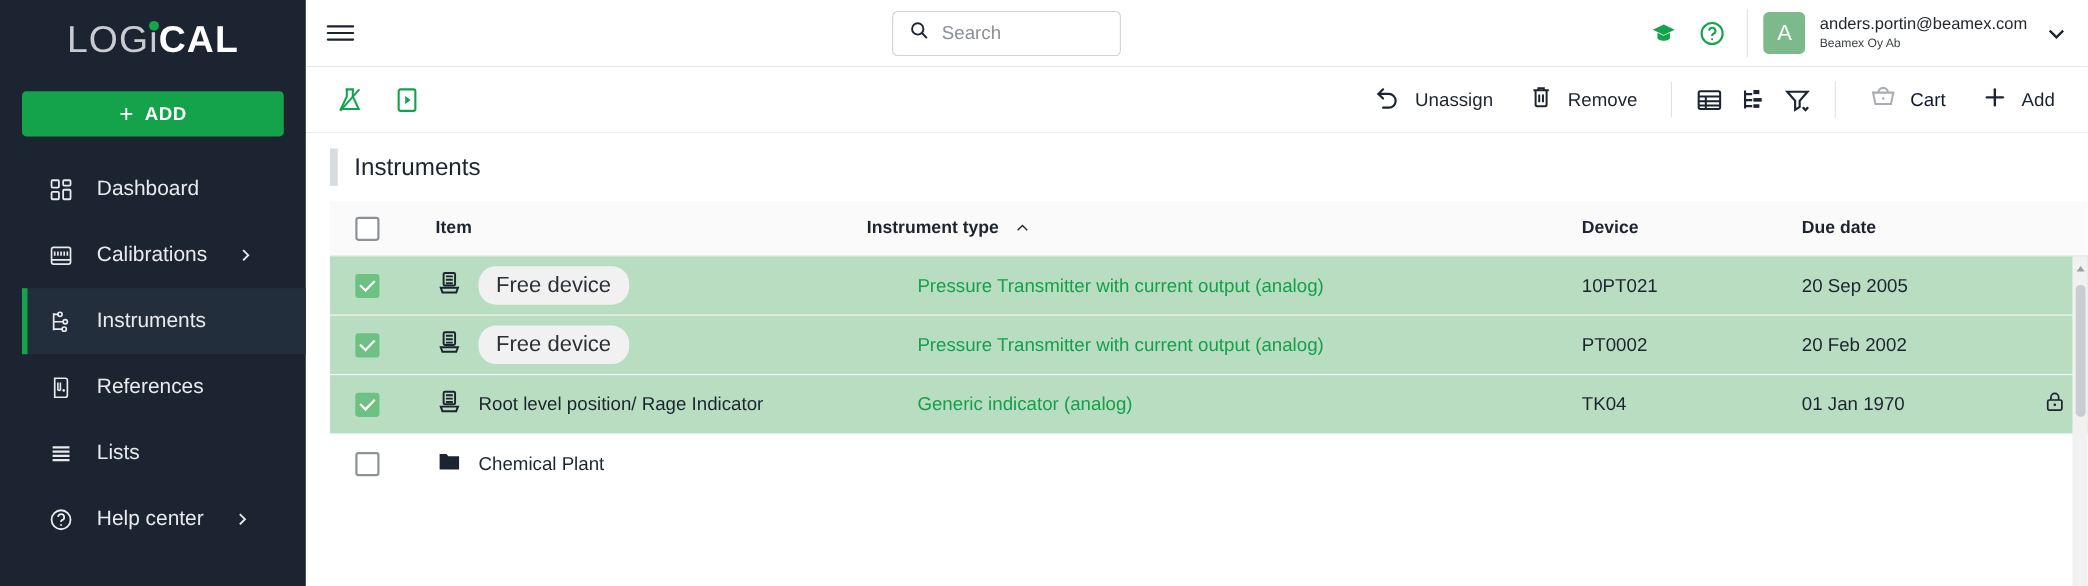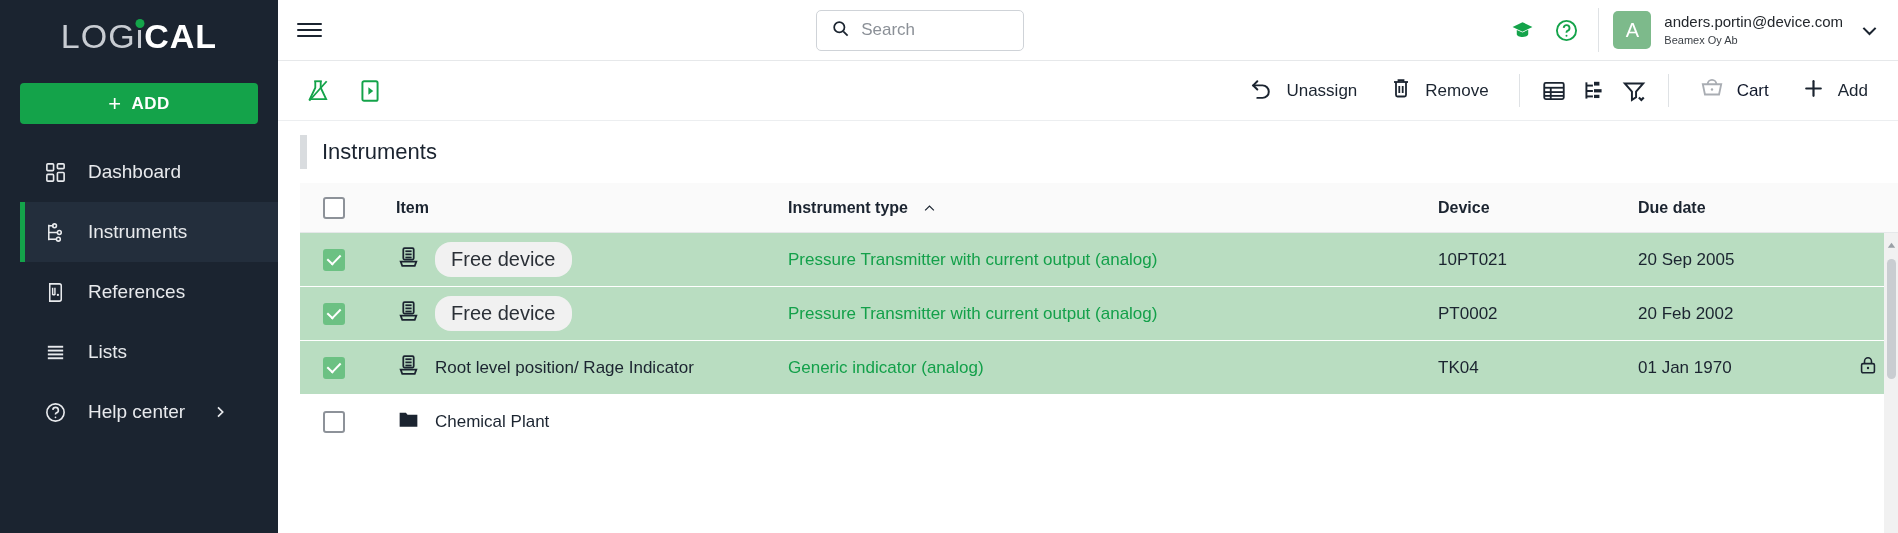--- a/index.html
+++ b/index.html
@@ -161,21 +161,21 @@
   .chk.checked::after {
     content: ""; width: 6px; height: 11px;
     border: solid #ffffff; border-width: 0 2.6px 2.6px 0;
     transform: rotate(44deg) translate(-1px,-1px);
   }
 
   .pill {
     background: #f1f1f1; border-radius: 16px; padding: 6px 16px;
     font-size: 20px; color: #2b3037;
   }
-  .type-link { color: #13a04a; cursor: pointer; }
+  .type-link { color: #13a04a; cursor: pointer; margin-left: 46px; }
 
   .scrollbar {
     position: absolute; right: 0; top: 0; bottom: 0; width: 14px;
     background: #f1f1f1; display: flex; flex-direction: column; align-items: center;
   }
   .sb-arrow { margin-top: 4px; }
   .sb-thumb { width: 9px; background: #c9cdd1; border-radius: 5px; height: 120px; margin-top: 4px; }
 </style>
 </head>
 <body>
@@ -201,20 +201,39 @@
           <svg width="23" height="23" viewBox="0 0 24 24" fill="none" stroke="#e8eaed" stroke-width="1.7">
             <rect x="3" y="3" width="7" height="7" rx="1"></rect>
               <rect x="14" y="3" width="7" height="5" rx="1"></rect>
             <rect x="3" y="14" width="7" height="7" rx="1"></rect>
               <rect x="14" y="12" width="7" height="9" rx="1"></rect>
           </svg>
         </span>
         <span>Dashboard</span>
       </div>
 
+      <div class="nav-item">
+        <span class="ico">
+          <svg width="23" height="23" viewBox="0 0 24 24" fill="none" stroke="#e8eaed" stroke-width="1.6">
+            <rect x="3" y="4" width="18" height="16" rx="2"></rect>
+              <line x1="3" y1="16" x2="21" y2="16"></line>
+            <line x1="6" y1="8" x2="6" y2="12"></line>
+              <line x1="9" y1="8" x2="9" y2="12"></line>
+            <line x1="12" y1="8" x2="12" y2="12"></line>
+              <line x1="15" y1="8" x2="15" y2="12"></line>
+              <line x1="18" y1="8" x2="18" y2="12"></line>
+          </svg>
+        </span>
+        <span>Calibrations</span>
+        <span class="chev">
+          <svg width="16" height="16" viewBox="0 0 24 24" fill="none" stroke="#e8eaed" stroke-width="2.6">
+              <polyline points="9 5 16 12 9 19"></polyline>
+            </svg>
+        </span>
+      </div>
 
       <div class="nav-item active">
         <span class="ico">
           <svg width="23" height="23" viewBox="0 0 24 24" fill="none" stroke="#e8eaed" stroke-width="1.6">
             <line x1="5" y1="4" x2="5" y2="20"></line>
               <line x1="5" y1="12" x2="14" y2="12"></line>
             <line x1="5" y1="5" x2="10" y2="5"></line>
               <line x1="5" y1="19" x2="13" y2="19"></line>
             <circle cx="11" cy="5" r="2"></circle>
               <circle cx="16" cy="12" r="2"></circle>
@@ -302,21 +321,21 @@
             <path d="M9.3 9.4a2.8 2.8 0 1 1 3.5 3c-.6.3-.8.8-.8 1.4v.4"></path>
             <circle cx="12" cy="17" r=".95" fill="#14a34a" stroke="none"></circle>
           </svg>
         </div>
 
         <div class="divider-v"></div>
 
         <div class="user-block">
           <div class="avatar">A</div>
           <div class="user-text">
-            <span class="user-email">anders.portin@device.com</span>
+            <span class="user-email">anders.portin@beamex.com</span>
             <span class="user-org">Beamex Oy Ab</span>
           </div>
         </div>
         <div class="user-chev">
           <svg width="21" height="21" viewBox="0 0 24 24" fill="none" stroke="#1b2430" stroke-width="2.4">
               <polyline points="5 9 12 16 19 9"></polyline>
             </svg>
         </div>
       </div>
     </header>

